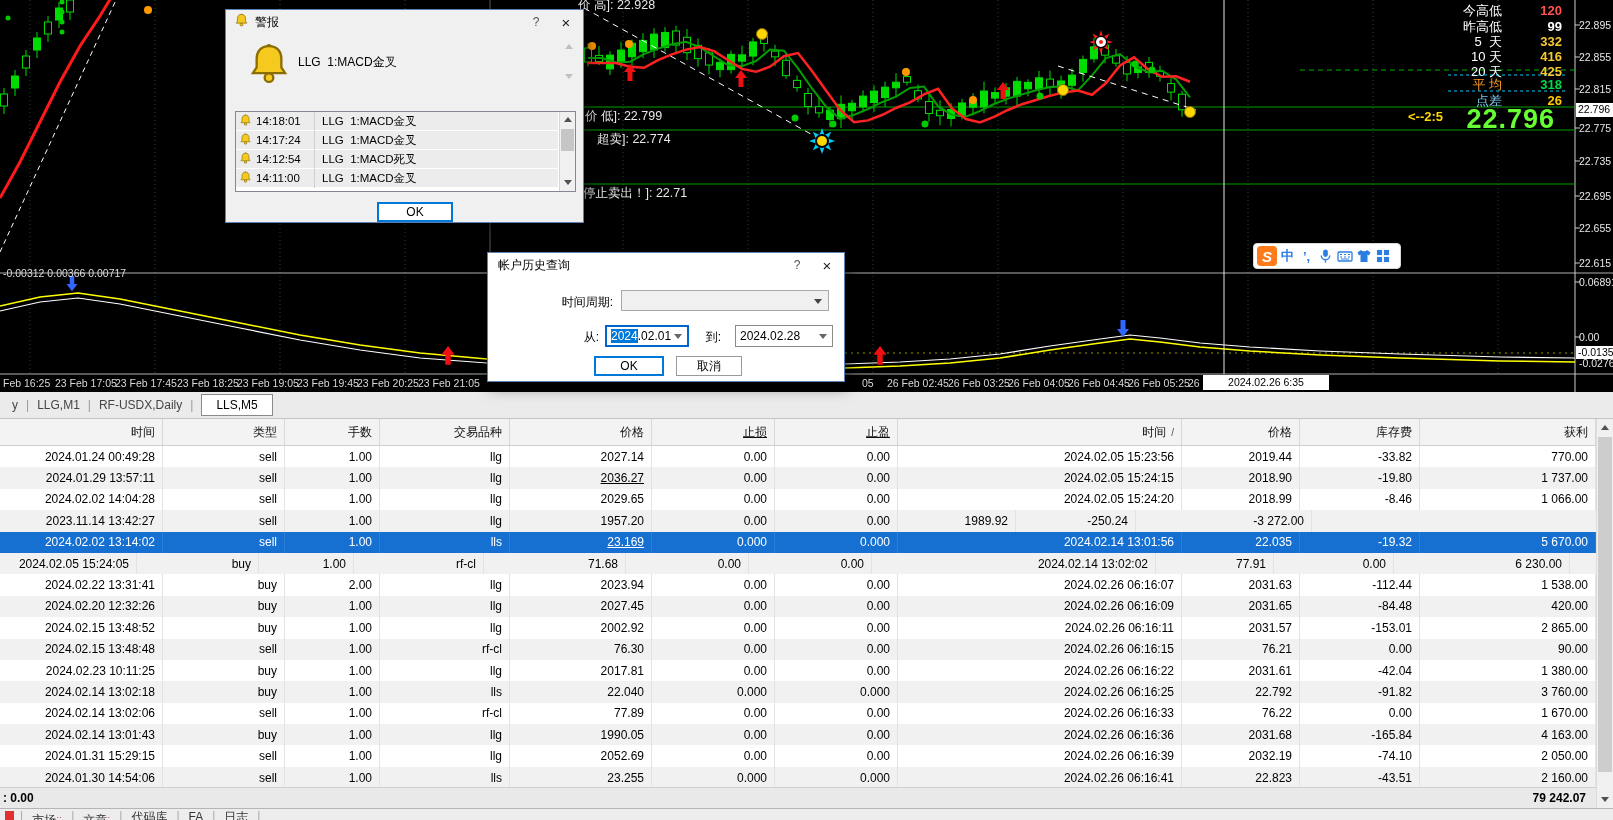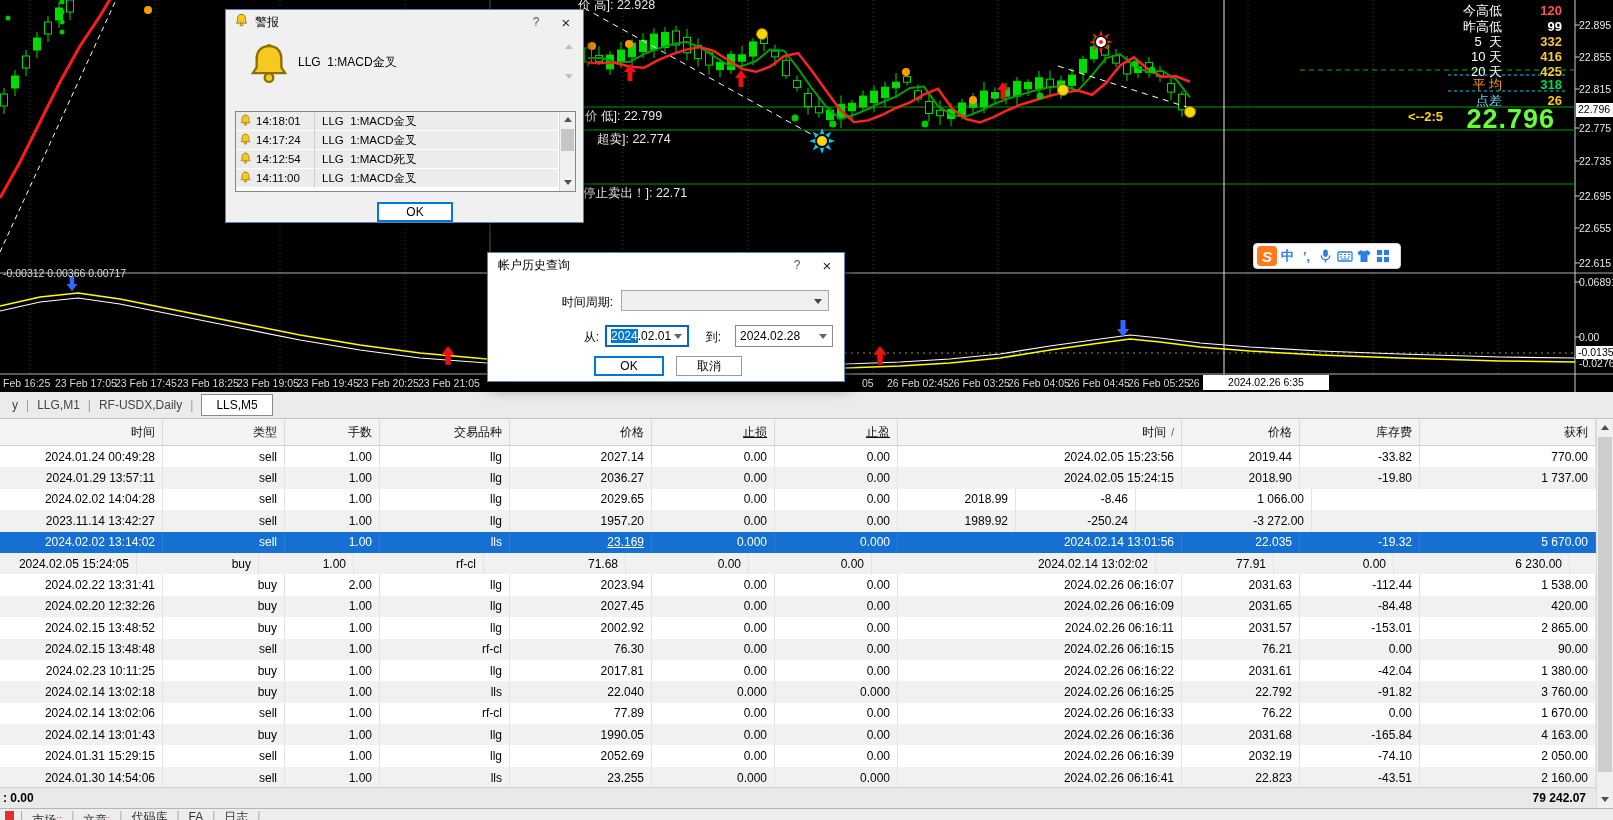--- a/index.html
+++ b/index.html
@@ -410,36 +410,37 @@
           <div class="td" style="width: 284px;">2024.02.05 15:23:56</div>
           <div class="td" style="width: 118px;">2019.44</div>
           <div class="td" style="width: 120px;">-33.82</div>
           <div class="td" style="width: 176px;">770.00</div>
         </div>
         <div class="tr alt">
           <div class="td" style="width: 163px;">2024.01.29 13:57:11</div>
           <div class="td" style="width: 122px;">sell</div>
           <div class="td" style="width: 95px;">1.00</div>
           <div class="td" style="width: 130px;">llg</div>
-          <div class="td" style="width: 142px;">2036.27</div>
+          <div class="td" style="width: 142px; text-decoration: underline;">2036.27</div>
           <div class="td" style="width: 123px;">0.00</div>
           <div class="td" style="width: 123px;">0.00</div>
           <div class="td" style="width: 284px;">2024.02.05 15:24:15</div>
           <div class="td" style="width: 118px;">2018.90</div>
           <div class="td" style="width: 120px;">-19.80</div>
           <div class="td" style="width: 176px;">1 737.00</div>
         </div>
         <div class="tr">
           <div class="td" style="width: 163px;">2024.02.02 14:04:28</div>
           <div class="td" style="width: 122px;">sell</div>
           <div class="td" style="width: 95px;">1.00</div>
           <div class="td" style="width: 130px;">llg</div>
           <div class="td" style="width: 142px;">2029.65</div>
           <div class="td" style="width: 123px;">0.00</div>
           <div class="td" style="width: 123px;">0.00</div>
+          <div class="td" style="width: 284px;">2024.02.05 15:24:20</div>
           <div class="td" style="width: 118px;">2018.99</div>
           <div class="td" style="width: 120px;">-8.46</div>
           <div class="td" style="width: 176px;">1 066.00</div>
         </div>
         <div class="tr alt">
           <div class="td" style="width: 163px;">2023.11.14 13:42:27</div>
           <div class="td" style="width: 122px;">sell</div>
           <div class="td" style="width: 95px;">1.00</div>
           <div class="td" style="width: 130px;">llg</div>
           <div class="td" style="width: 142px;">1957.20</div>

